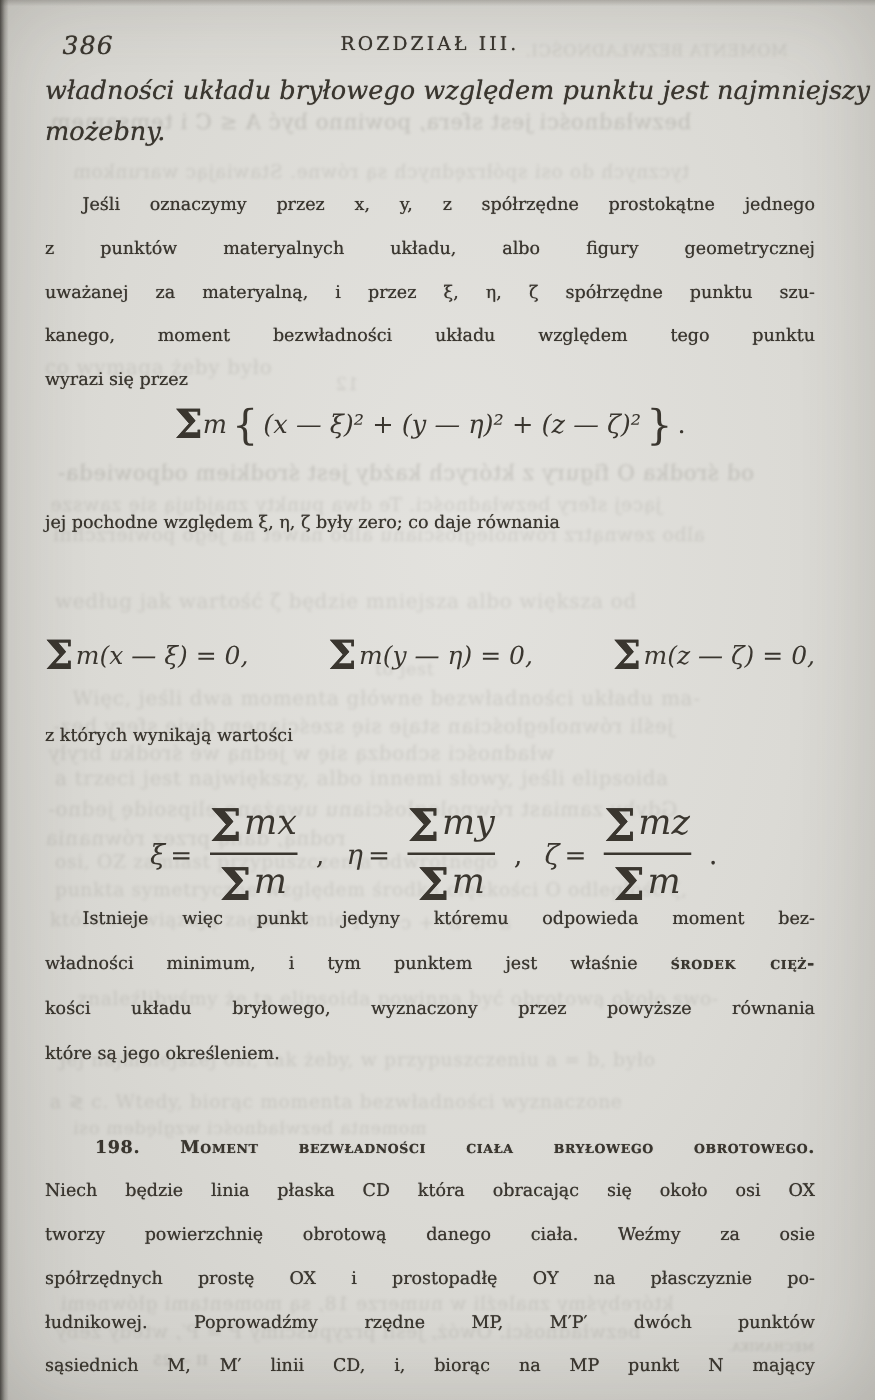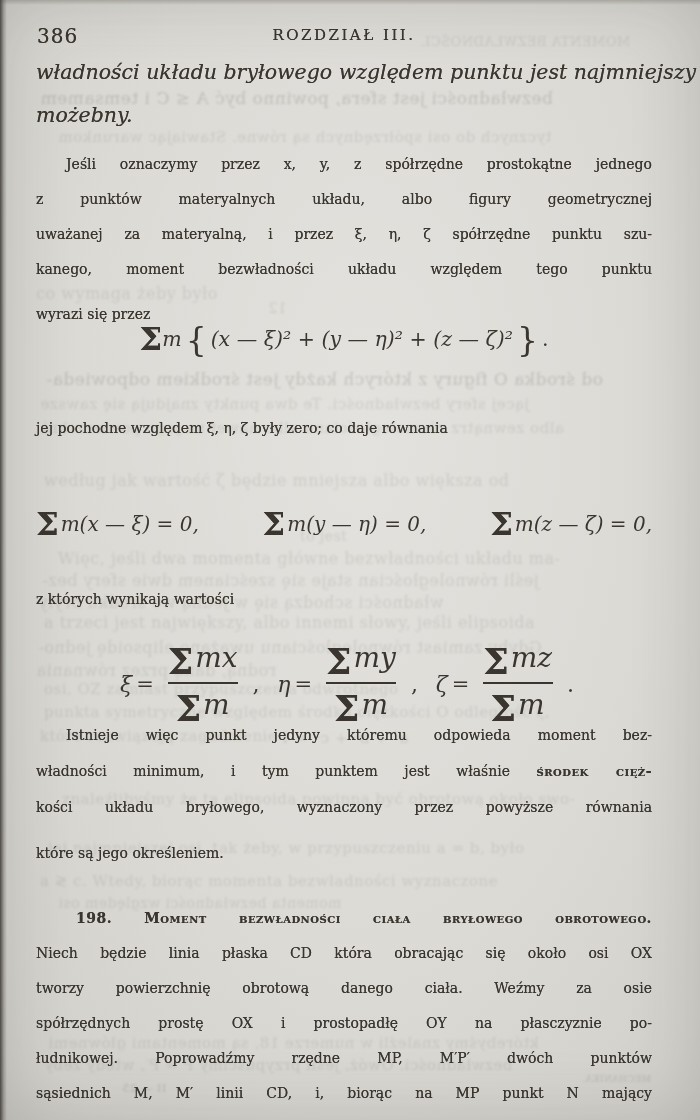--- a/index.html
+++ b/index.html
@@ -19,25 +19,25 @@
   
   .ghost { position:absolute; white-space:nowrap; color:#7d7a72; opacity:.20;
     filter:blur(1.1px); letter-spacing:.5px; }
   .ghost.m { transform:scaleX(-1); }
   .ghost.g2 { opacity:.30; }
 
   
   .col { position:absolute; left:36px; width:616px; }
   .line { height:35px; line-height:35px; font-size:14px; text-align:justify; text-align-last:justify;
     text-shadow:0 0 .6px rgba(58,54,47,.85); white-space:nowrap; }
-  .line.last { text-align-last:left;margin-top:10px; }
+  .line.last { text-align-last:left; }
   .caps { font-variant:small-caps; letter-spacing:.5px;font-weight:bold; }
 
-  .pageno { position:absolute; left:37px; top:24px; font-size:20px; letter-spacing:1px;
-    text-shadow:0 0 .6px rgba(58,54,47,.85); }
+  .pageno { position:absolute; left:50px; top:24px; font-size:20px; letter-spacing:1px;
+    text-shadow:0 0 .6px rgba(58,54,47,.85);font-style:italic; }
   .runhead { position:absolute; left:36px; width:616px; top:26px; text-align:center;
     font-size:15px; letter-spacing:2.5px; text-shadow:0 0 .6px rgba(58,54,47,.85); }
 
   .italicp .line { font-style:italic; font-size:20.5px; line-height:33px; height:33px; }
 
   
   .sig { font-weight:bold; font-size:32px; line-height:1; vertical-align:-5px;
     text-shadow:0 0 .5px rgba(40,36,30,.9); }
   .eq-main { position:absolute; left:36px; width:616px; top:313px; height:52px;
     display:flex; justify-content:center; align-items:center; font-size:20.5px; }

